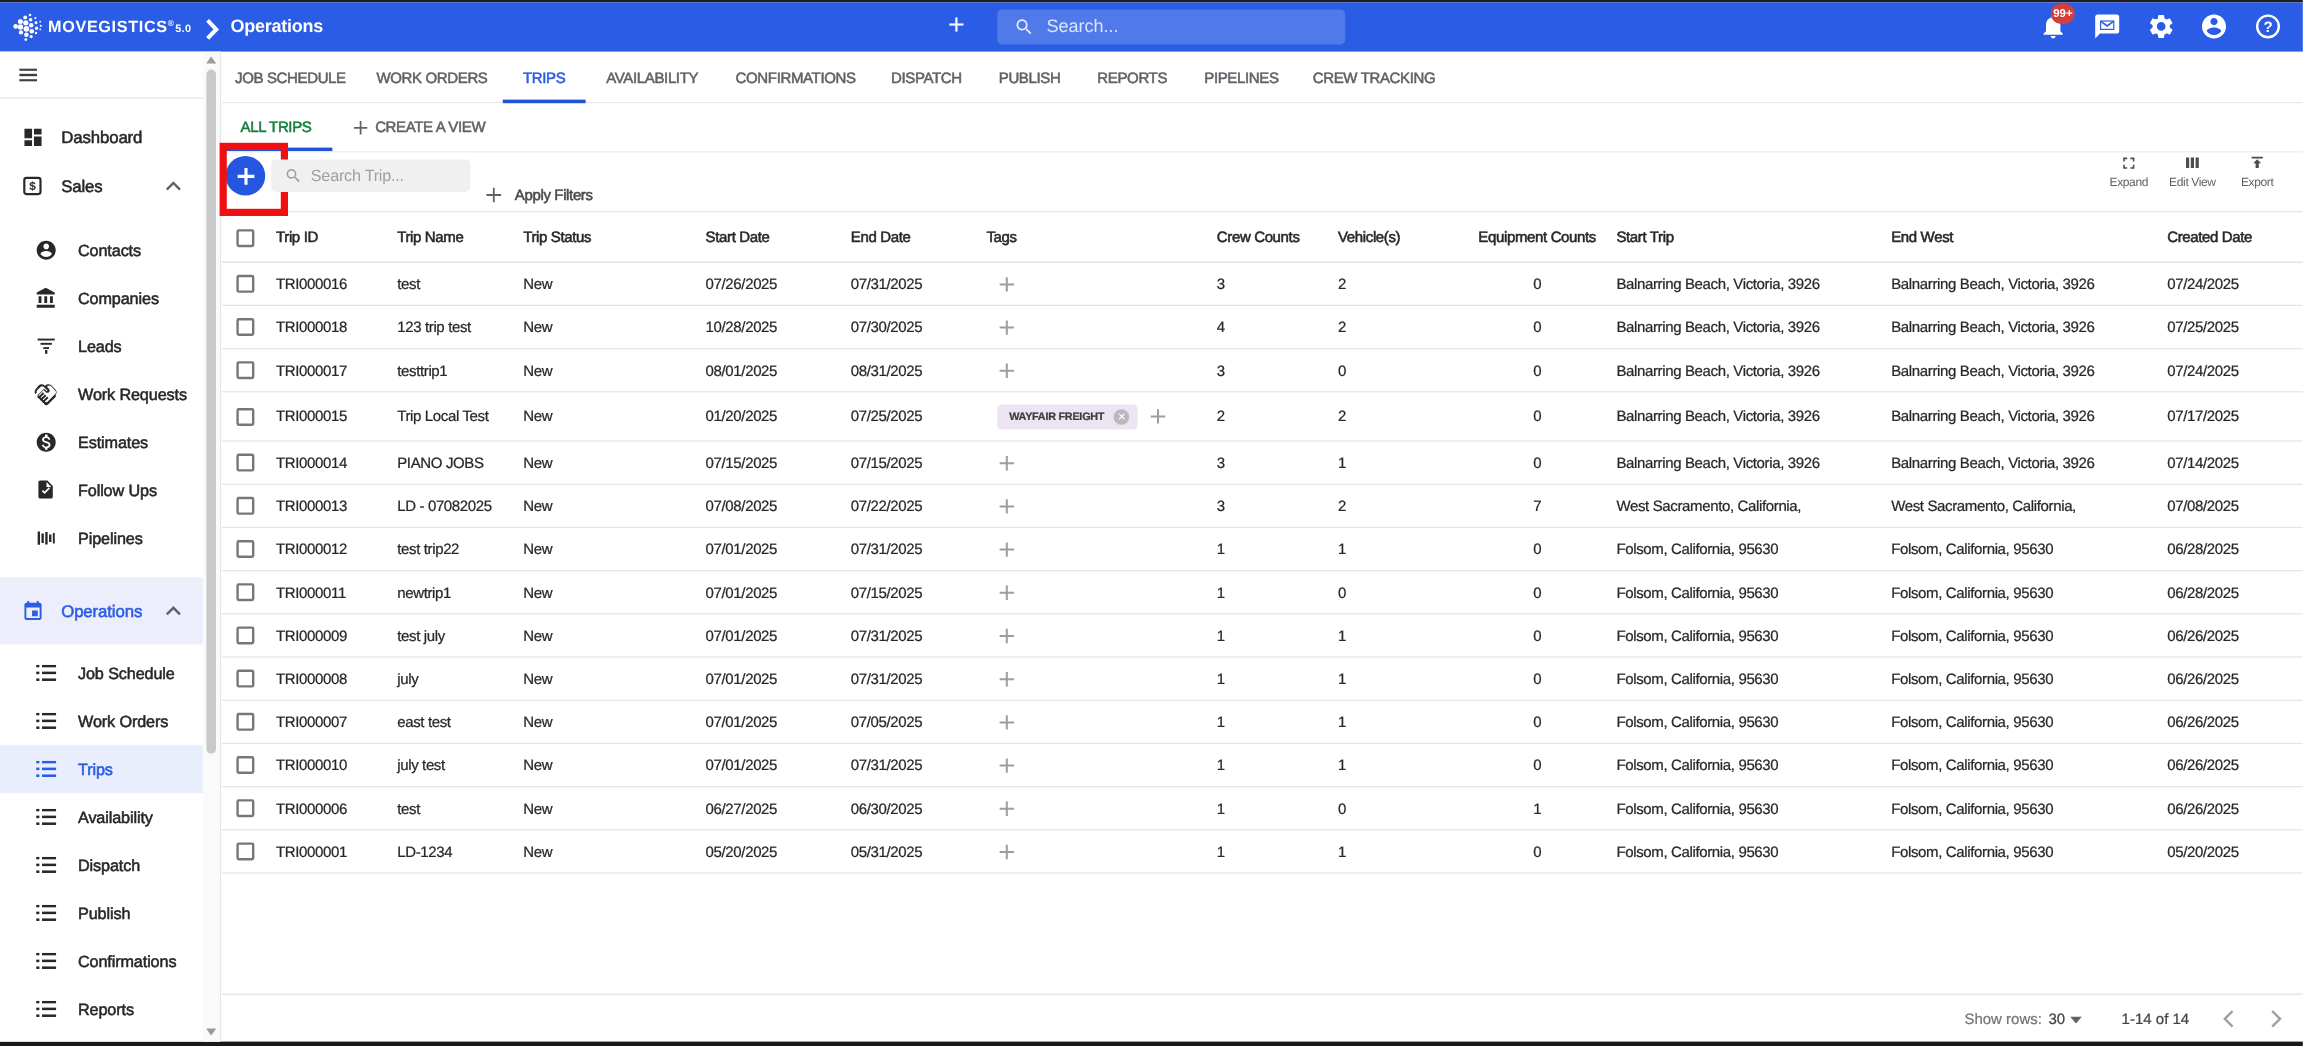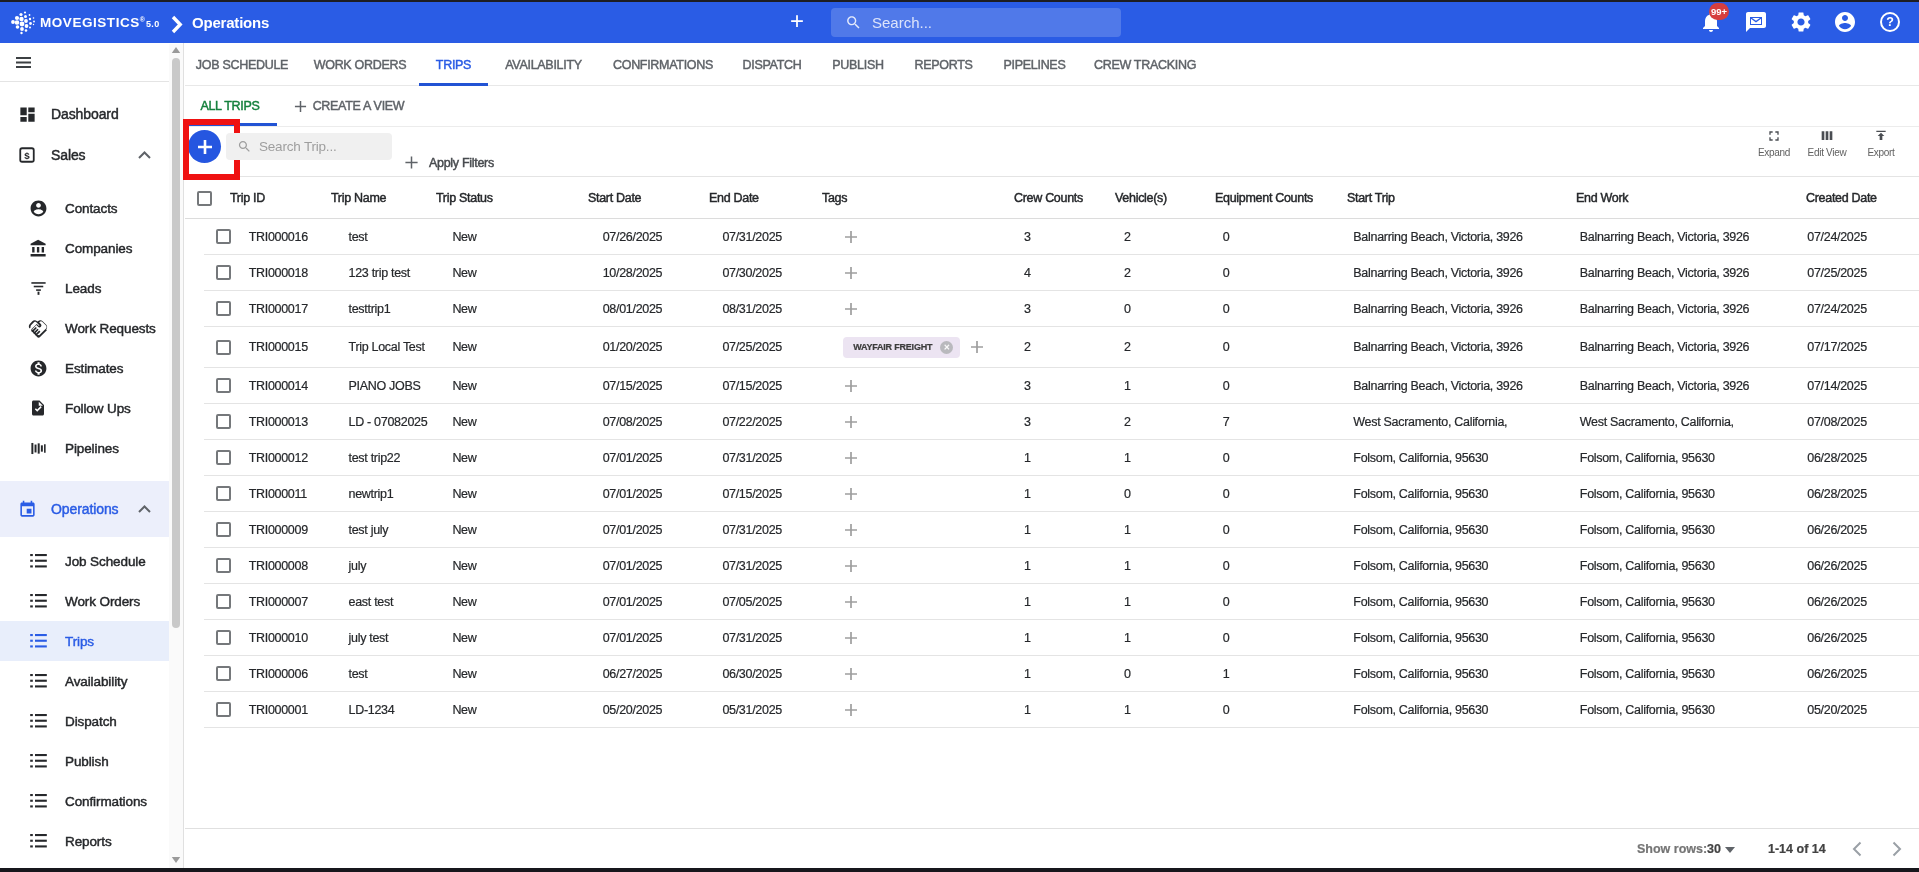--- a/index.html
+++ b/index.html
@@ -60,28 +60,28 @@
 .tool svg { display:block; margin:0 auto; }
 .tool .lb { font-size:10px; color:#616161; margin-top:3px; letter-spacing:-0.3px; }
 #tool-expand { left:1752px; }
 #tool-edit { left:1805px; }
 #tool-export { left:1859px; }
 
 #thead { left:185px; top:178px; width:1734px; height:41px; border-bottom:1px solid #dcdcdc; display:flex; align-items:center; font-size:12.5px; font-weight:400; -webkit-text-stroke:0.45px currentColor; letter-spacing:-0.3px; color:#26282b; }
 .c0 { width:45px; padding-left:12px; }
 .c1 { width:101px; } .c2 { width:105px; } .c3 { width:152px; } .c4 { width:121px; }
 .c5 { width:113px; } .c6 { width:192px; } .c7 { width:101px; } .c8 { width:100px; }
-.c9 { width:132px; } .c10 { width:229px; } .c11 { width:230px; } .c12 { width:113px; }
+.c9 { width:132px;text-align:center; } .c10 { width:229px; } .c11 { width:230px; } .c12 { width:113px; }
 #tbody { left:185px; top:219px; width:1734px; }
-.trow { height:36px; border-bottom:1px solid #e4e4e4; display:flex; align-items:center; font-size:12.5px; letter-spacing:-0.3px; color:#26282b;margin-left:19px; -webkit-text-stroke:0.2px currentColor; }
+.trow { height:36px; border-bottom:1px solid #e4e4e4; display:flex; align-items:center; font-size:12.5px; letter-spacing:-0.3px; color:#26282b; -webkit-text-stroke:0.2px currentColor; }
 .trow.tall { height:41px; }
 .cb { width:15px; height:15px; border:2px solid #75787b; border-radius:2px; background:#fff; }
 #footline { left:185px; top:828px; width:1734px; height:1px; background:#e0e0e0; }
 #footer { left:185px; top:829px; width:1734px; height:39px; display:flex; align-items:center; font-size:14px; color:#616161; -webkit-text-stroke:0.2px currentColor; }
-#footer { font-size:12.5px;font-weight:bold; } #footer .sr { position:absolute; left:1452px; top:13px; color:#757575; }
+#footer { font-size:12.5px; } #footer .sr { position:absolute; left:1452px; top:13px; color:#757575; }
 #footer .n20 { position:absolute; left:1522px; top:13px; color:#424242; }
 #footer .cnt { position:absolute; left:1583px; top:13px; color:#424242; }
 .tagpill { background:#ece4f2; border-radius:4px; height:21px; display:flex; align-items:center; padding:0 7px 0 10px; margin-left:9px; }
 .tagpill .tx { font-size:9px; font-weight:bold; color:#3c3c3c; letter-spacing:-0.2px; }
 .tagpill .xc { width:13px; height:13px; border-radius:50%; background:#b9b9bd; margin-left:8px; display:flex; align-items:center; justify-content:center; color:#fff; font-size:8px; }
 </style>
 </head>
 <body>
 <div class="abs" id="topline"></div>
 <div class="abs" id="botbar"></div>
@@ -472,21 +472,21 @@
 <div class="c1">Trip ID</div>
     <div class="c2">Trip Name</div>
     <div class="c3">Trip Status</div>
 <div class="c4">Start Date</div>
     <div class="c5">End Date</div>
     <div class="c6">Tags</div>
 <div class="c7">Crew Counts</div>
     <div class="c8">Vehicle(s)</div>
     <div class="c9">Equipment Counts</div>
 <div class="c10">Start Trip</div>
-    <div class="c11">End Work</div>
+    <div class="c11">End West</div>
     <div class="c12">Created Date</div>
 </div>
 <div class="abs" id="tbody">
     <div class="trow ">
       <div class="c0">
         <div class="cb"></div>
       </div>
       <div class="c1">TRI000016</div>
       <div class="c2">test</div>
       <div class="c3">New</div>

